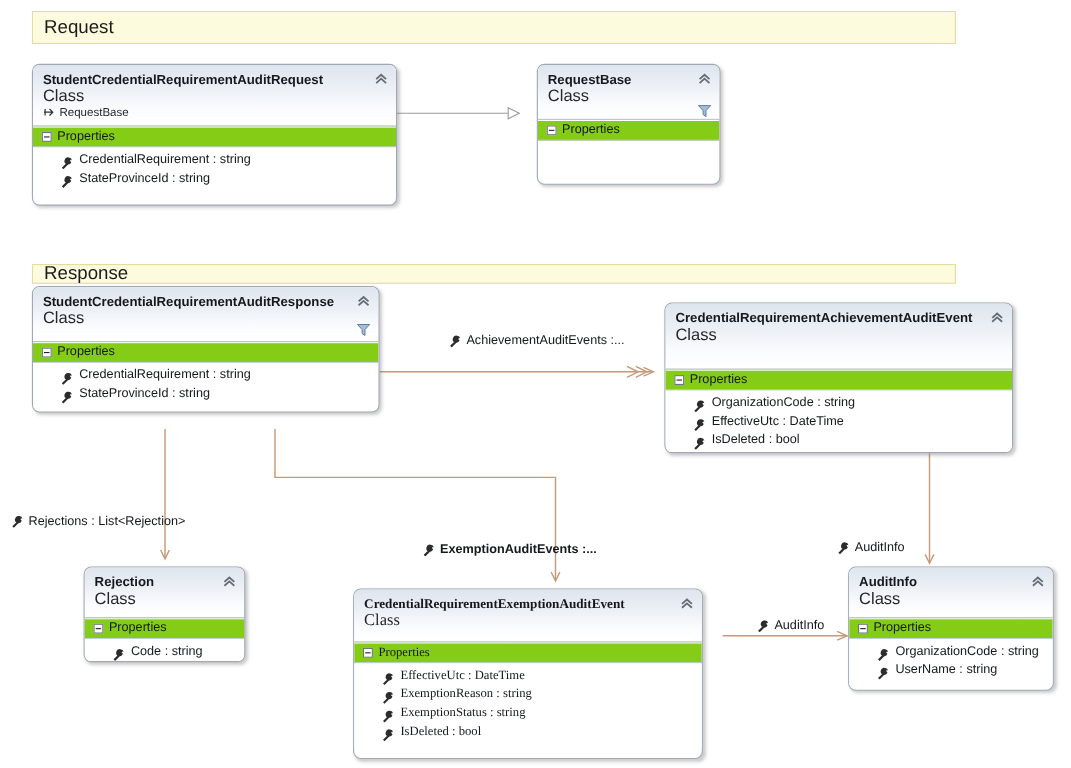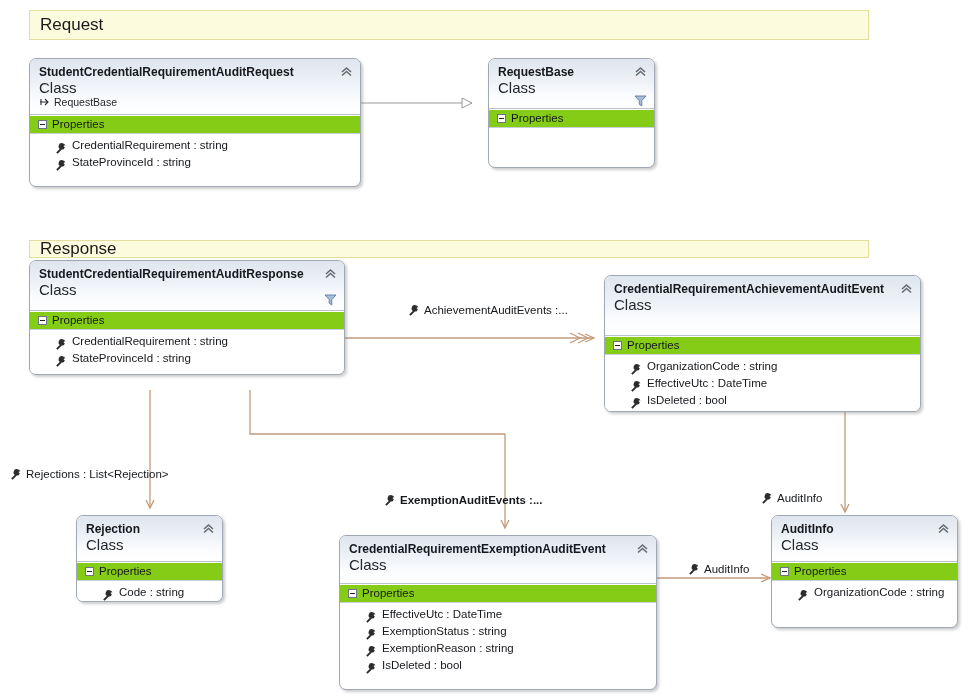--- a/index.html
+++ b/index.html
@@ -371,21 +371,21 @@
       <div class="member">
         <svg class="wrench" viewBox="0 0 12 12">
           <path d="M8.6,1.2 a3.2,3.2 0 1 0 2.2,4.2 L9.5,4.1 l0.9,-0.9 1.0,0.6 a3.2,3.2 0 0 0 -2.8,-2.6 z
                    M7.4,5.3 L2.2,10.4 l1.4,1.4 L8.8,6.6 z" fill="#2c2c2c"></path>
         </svg>
         <span>Description : string</span>
       </div>
     </div>
   </div>
 
-  <div class="uml" style="left:339px; top:535px; width:318px; height:155px;">
+  <div class="uml" style="left:321px; top:535px; width:318px; height:155px;font-family:Liberation Serif, serif;">
     <div class="uml-head" style="padding-bottom:12px;">
       <div class="uml-title">CredentialRequirementExemptionAuditEvent</div>
       <div class="uml-stereo">Class</div>
       <svg class="chevron-up" viewBox="0 0 13 11">
         <path d="M2,6 L6.5,2 L11,6" fill="none" stroke="#666c74" stroke-width="1.6"></path>
         <path d="M2,9.5 L6.5,5.5 L11,9.5" fill="none" stroke="#666c74" stroke-width="1.6"></path>
       </svg>
     </div>
     <div class="uml-compartment-title">
       <span class="expander"></span>
@@ -397,28 +397,28 @@
           <path d="M8.6,1.2 a3.2,3.2 0 1 0 2.2,4.2 L9.5,4.1 l0.9,-0.9 1.0,0.6 a3.2,3.2 0 0 0 -2.8,-2.6 z
                    M7.4,5.3 L2.2,10.4 l1.4,1.4 L8.8,6.6 z" fill="#2c2c2c"></path>
         </svg>
         <span>EffectiveUtc : DateTime</span>
       </div>
       <div class="member">
         <svg class="wrench" viewBox="0 0 12 12">
           <path d="M8.6,1.2 a3.2,3.2 0 1 0 2.2,4.2 L9.5,4.1 l0.9,-0.9 1.0,0.6 a3.2,3.2 0 0 0 -2.8,-2.6 z
                    M7.4,5.3 L2.2,10.4 l1.4,1.4 L8.8,6.6 z" fill="#2c2c2c"></path>
         </svg>
+        <span>ExemptionReason : string</span>
+      </div>
+      <div class="member">
+        <svg class="wrench" viewBox="0 0 12 12">
+          <path d="M8.6,1.2 a3.2,3.2 0 1 0 2.2,4.2 L9.5,4.1 l0.9,-0.9 1.0,0.6 a3.2,3.2 0 0 0 -2.8,-2.6 z
+                   M7.4,5.3 L2.2,10.4 l1.4,1.4 L8.8,6.6 z" fill="#2c2c2c"></path>
+        </svg>
         <span>ExemptionStatus : string</span>
-      </div>
-      <div class="member">
-        <svg class="wrench" viewBox="0 0 12 12">
-          <path d="M8.6,1.2 a3.2,3.2 0 1 0 2.2,4.2 L9.5,4.1 l0.9,-0.9 1.0,0.6 a3.2,3.2 0 0 0 -2.8,-2.6 z
-                   M7.4,5.3 L2.2,10.4 l1.4,1.4 L8.8,6.6 z" fill="#2c2c2c"></path>
-        </svg>
-        <span>ExemptionReason : string</span>
       </div>
       <div class="member">
         <svg class="wrench" viewBox="0 0 12 12">
           <path d="M8.6,1.2 a3.2,3.2 0 1 0 2.2,4.2 L9.5,4.1 l0.9,-0.9 1.0,0.6 a3.2,3.2 0 0 0 -2.8,-2.6 z
                    M7.4,5.3 L2.2,10.4 l1.4,1.4 L8.8,6.6 z" fill="#2c2c2c"></path>
         </svg>
         <span>IsDeleted : bool</span>
       </div>
     </div>
   </div>
@@ -436,20 +436,27 @@
       <span class="expander"></span>
       <span>Properties</span>
     </div>
     <div class="uml-members">
       <div class="member">
         <svg class="wrench" viewBox="0 0 12 12">
           <path d="M8.6,1.2 a3.2,3.2 0 1 0 2.2,4.2 L9.5,4.1 l0.9,-0.9 1.0,0.6 a3.2,3.2 0 0 0 -2.8,-2.6 z
                    M7.4,5.3 L2.2,10.4 l1.4,1.4 L8.8,6.6 z" fill="#2c2c2c"></path>
         </svg>
         <span>OrganizationCode : string</span>
+      </div>
+      <div class="member">
+        <svg class="wrench" viewBox="0 0 12 12">
+          <path d="M8.6,1.2 a3.2,3.2 0 1 0 2.2,4.2 L9.5,4.1 l0.9,-0.9 1.0,0.6 a3.2,3.2 0 0 0 -2.8,-2.6 z
+                   M7.4,5.3 L2.2,10.4 l1.4,1.4 L8.8,6.6 z" fill="#2c2c2c"></path>
+        </svg>
+        <span>UserName : string</span>
       </div>
     </div>
   </div>
 
   <div class="conn-label" style="left:407px; top:304px;align-items:flex-end;">
     <svg class="wrench" viewBox="0 0 12 12">
       <path d="M8.6,1.2 a3.2,3.2 0 1 0 2.2,4.2 L9.5,4.1 l0.9,-0.9 1.0,0.6 a3.2,3.2 0 0 0 -2.8,-2.6 z
                M7.4,5.3 L2.2,10.4 l1.4,1.4 L8.8,6.6 z" fill="#2c2c2c"></path>
     </svg>
     <span>AchievementAuditEvents :...</span>

